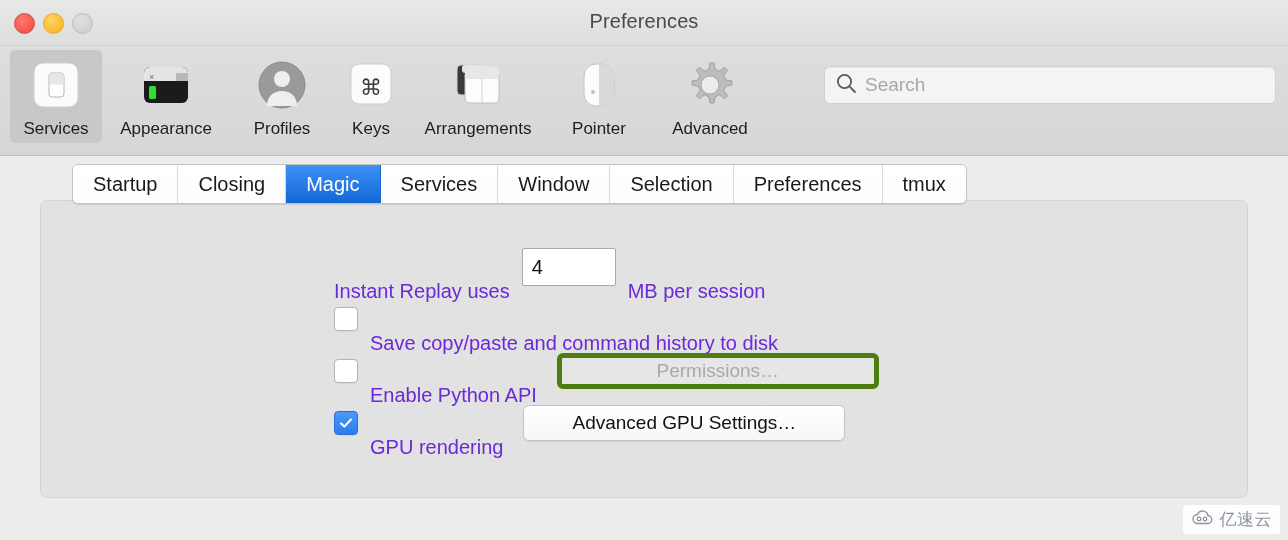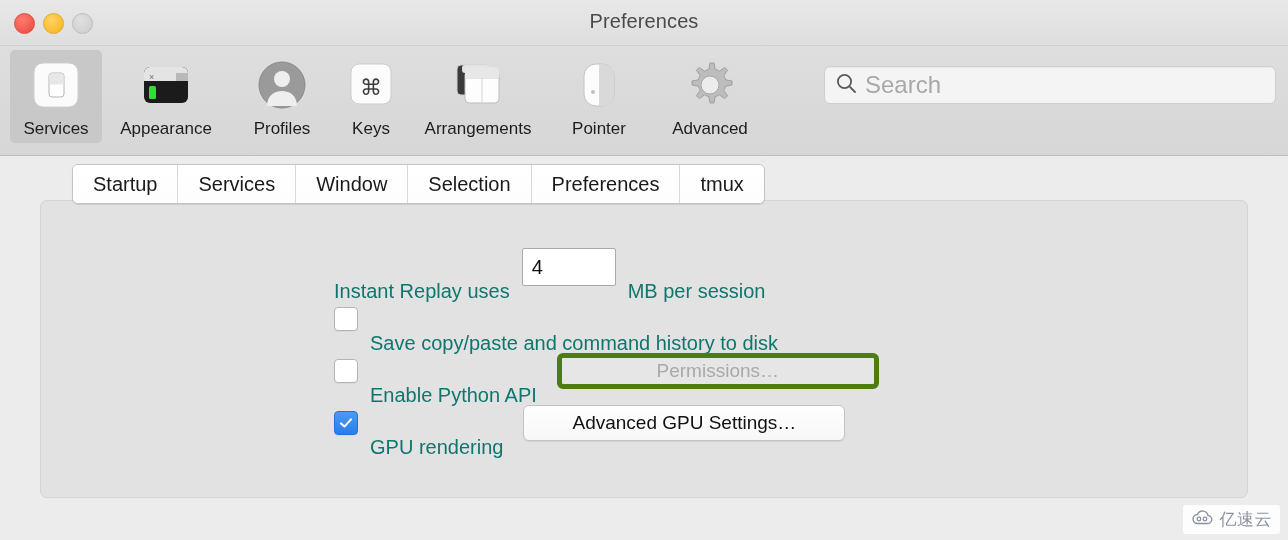--- a/index.html
+++ b/index.html
@@ -121,21 +121,21 @@
     display: flex;
     align-items: center;
     padding: 0 10px;
   }
   .search-field input {
     flex: 1;
     border: none;
     outline: none;
     background: transparent;
     font-family: "Liberation Sans", sans-serif;
-    font-size: 24px;
+    font-size: 19px;
     color: #333;
     margin-left: 8px;
   }
   .search-field input::placeholder { color: #a8a8a8; }
 
   
   .tabbar-area {
     position: relative;
     height: 52px;
   }
@@ -187,21 +187,21 @@
     left: 293px;
     top: 40px;
   }
   .row {
     display: flex;
     align-items: center;
     height: 52px;
   }
   .row-label {
     font-size: 20px;
-    color: #0f766e;
+    color: #6d28d9;
     white-space: nowrap;
     margin-top: 48px;
   }
   .num-field {
     width: 94px;
     height: 38px;
     margin: 0 12px;
     background: #ffffff;
     border: 1px solid #a9a9a9;
     border-radius: 2px;
@@ -399,20 +399,22 @@
           </svg>
         </span>
         <input type="text" data-name="search-input" value="" placeholder="Search" style="">
       </div>
     </div>
   </div>
 
   <div class="tabbar-area" data-name="tab-bar-area">
     <div class="tabbar" data-name="tab-bar">
       <div class="tab" data-name="tab-startup">Startup</div>
+      <div class="tab" data-name="tab-closing">Closing</div>
+      <div class="tab active" data-name="tab-magic">Magic</div>
       <div class="tab" data-name="tab-services">Services</div>
       <div class="tab" data-name="tab-window">Window</div>
       <div class="tab" data-name="tab-selection">Selection</div>
       <div class="tab" data-name="tab-preferences">Preferences</div>
       <div class="tab" data-name="tab-tmux">tmux</div>
     </div>
   </div>
 
   <div class="panel" data-name="magic-settings-panel">
     <div class="rows" data-name="settings-rows">

